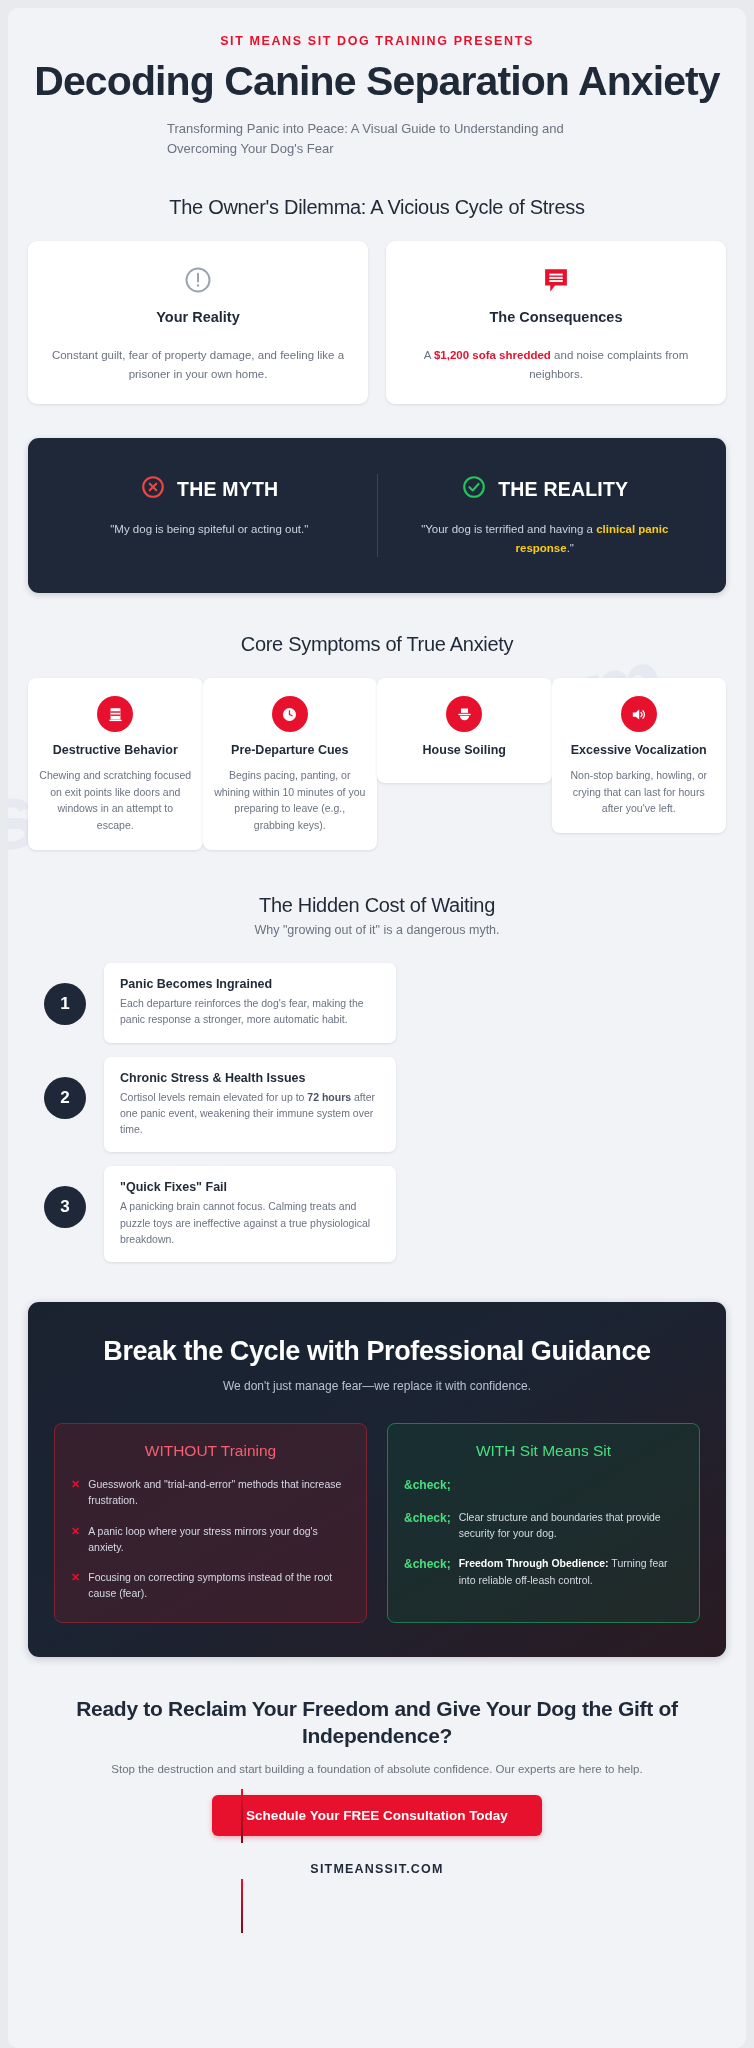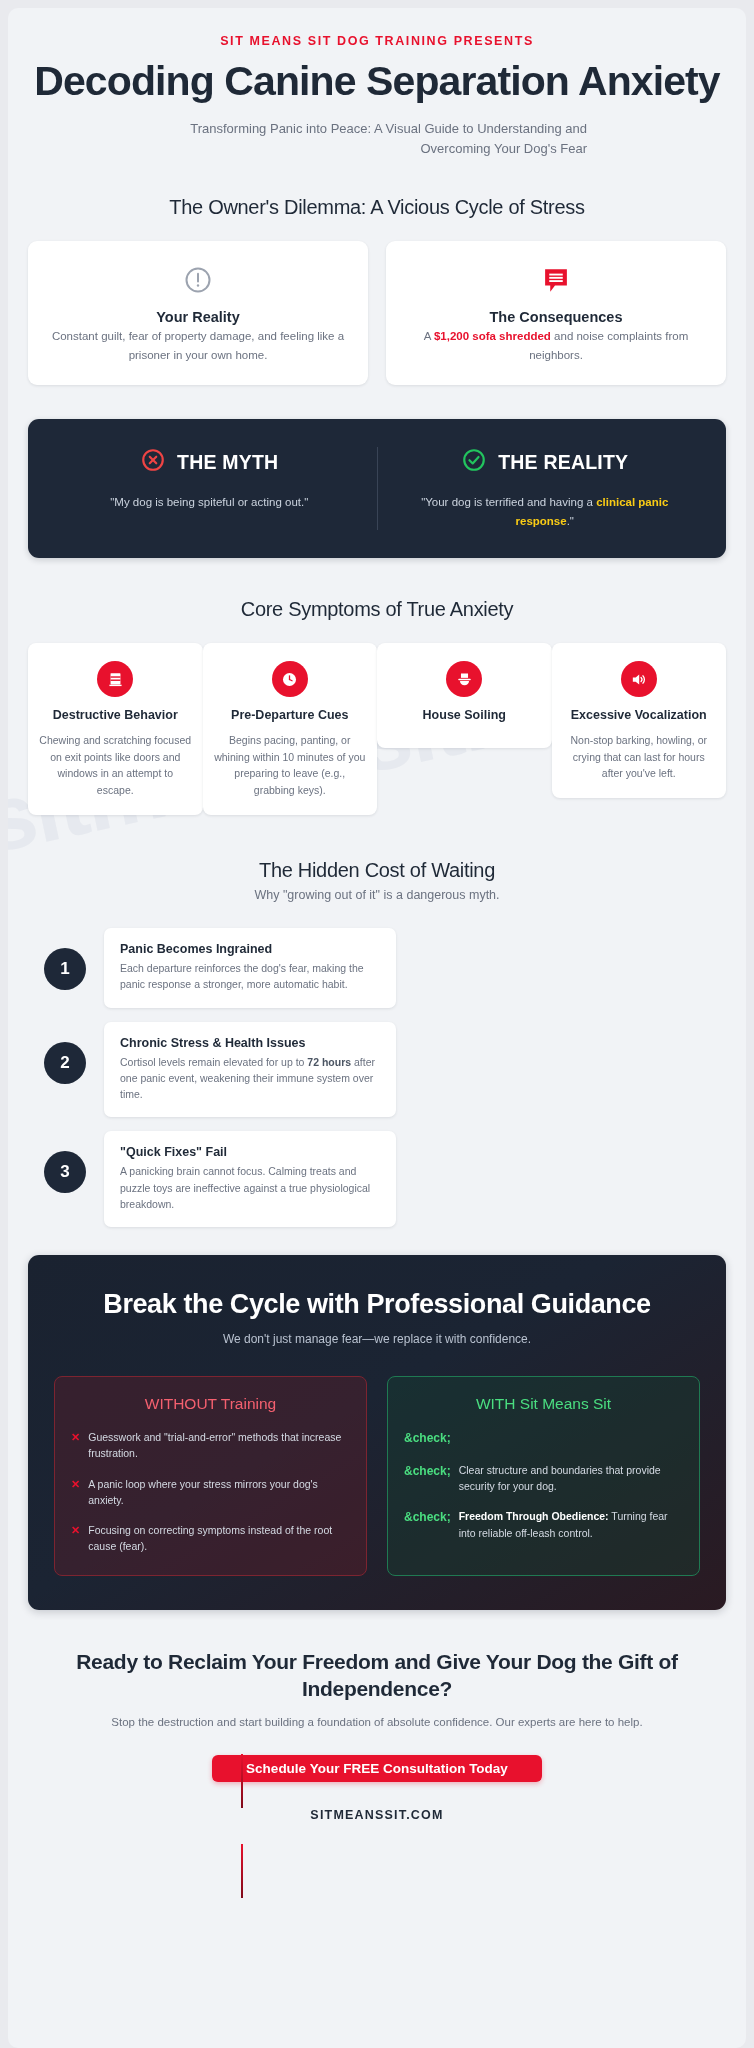--- a/index.html
+++ b/index.html
@@ -49,21 +49,21 @@
   .main-title {
     font-size: 41px;
     line-height: 1.06;
     font-weight: 700;
     color: #1f2937;
     text-align: center;
     letter-spacing: -0.9px;
     margin-bottom: 16px;
   }
   .subtitle {
-    text-align: right;
+    text-align: left;
     color: #6b7280;
     font-size: 13px;
     line-height: 1.5;
     max-width: 420px;
     margin: 0 auto;
   }
 
   
   .section-title {
     text-align: center;
@@ -92,36 +92,36 @@
     border-radius: 9px;
     padding: 22px 18px 20px;
     text-align: center;
     box-shadow: 0 1px 3px rgba(20,25,40,0.10);
   }
   .dcard-icon { height: 34px; margin-bottom: 12px; display:flex; align-items:center; justify-content:center; }
   .dcard h3 {
     font-size: 14.5px;
     font-weight: 700;
     color: #1f2937;
-    margin-bottom: 2px;
+    margin-bottom: 21px;
   }
   .dcard p {
     font-size: 11.5px;
     color: #6b7280;
     line-height: 1.65;
   }
   .hl-red { color: #e8112d; font-weight: 700; }
 
   
   .myth-panel {
     margin-top: 34px;
     background: #1e2838;
     border-radius: 11px;
     display: flex;
-    padding: 28px 14px;
+    padding: 36px 14px;
     box-shadow: 0 2px 6px rgba(20,25,40,0.18);
   }
   .myth-col { flex: 1; padding: 0 14px; text-align: center; }
   .myth-col + .myth-col { border-left: 1px solid #394456; }
   .myth-head {
     display: flex;
     align-items: center;
     justify-content: center;
     gap: 11px;
     margin-bottom: 16px;
@@ -219,21 +219,21 @@
     left: 213px;
     width: 2px;
     background: linear-gradient(to bottom, #e8112d, #7f0a1a);
     z-index: 0;
   }
   .conn1 { top: 826px; height: 54px; }
   .conn2 { top: 916px; height: 54px; }
 
   
   .cta-panel {
-    margin-top: 28px;
+    margin-top: 40px;
     border-radius: 11px;
     background: linear-gradient(150deg, #1a2230 0%, #1b2433 45%, #2a1a22 100%);
     padding: 34px 26px 34px;
     box-shadow: 0 2px 8px rgba(20,25,40,0.2);
   }
   .cta-title {
     text-align: center;
     color: #fff;
     font-size: 27px;
     font-weight: 700;
@@ -295,29 +295,29 @@
     letter-spacing: -0.3px;
   }
   .foot-sub {
     text-align: center;
     font-size: 11.5px;
     color: #6b7280;
     margin-top: 14px;
   }
   .cta-btn {
     display: block;
-    margin: 27px auto 0;
+    margin: 20px auto 0;
     background: #e8112d;
     color: #fff;
     border: none;
     border-radius: 6px;
     font-family: "Liberation Sans", sans-serif;
     font-size: 13.5px;
     font-weight: 700;
-    padding: 6px 34px;
+    padding: 13px 34px;
     cursor: pointer;
     box-shadow: 0 2px 5px rgba(232,17,45,0.3);
   }
   .foot-domain {
     text-align: center;
     margin-top: 26px;
     font-size: 12.5px;
     font-weight: 700;
     color: #1f2937;
     letter-spacing: 1.2px;

